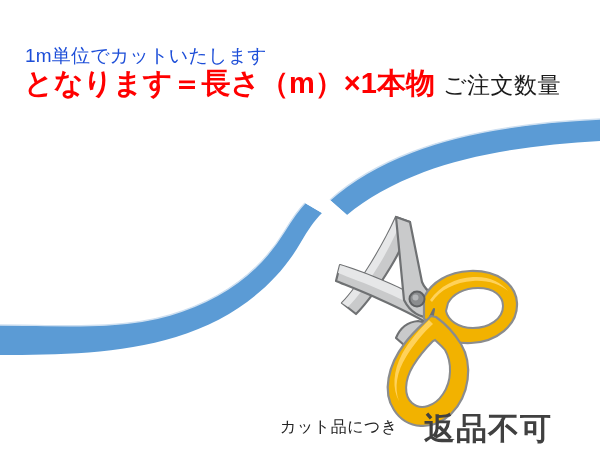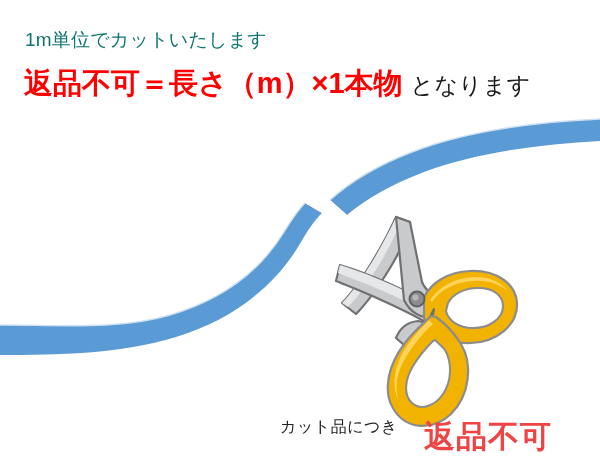--- a/index.html
+++ b/index.html
@@ -18,24 +18,24 @@
     overflow: hidden;
   }
   .txt {
     position: absolute;
     white-space: nowrap;
     line-height: 1;
     color: #1a1a1a;
   }
   #line1 {
     left: 25px;
-    top: 30px;
+    top: 46px;
     font-size: 19px;
     letter-spacing: 0.2px;
-    color: #0f766e;
+    color: #1d4ed8;
   }
   #line2 {
     left: 24px;
     top: 69px;
     font-size: 29px;
     font-weight: bold;
   }
   #line2 .red {
     color: #ff0000;
   }
@@ -51,23 +51,22 @@
     top: 419px;
     font-size: 16px;
     color: #222222;
     letter-spacing: 0.5px;
   }
   #line4 {
     left: 424px;
     top: 413px;
     font-size: 31px;
     font-weight: bold;
-    color: #ef4444;
+    color: #404040;
     letter-spacing: 1px;
-    margin-top: 8px;
   }
   #art {
     position: absolute;
     left: 0;
     top: 0;
     width: 600px;
     height: 466px;
   }
 </style>
 </head>
@@ -175,20 +174,20 @@
       </g>
 
       <circle cx="417" cy="299" r="7.5" fill="#8b8d8f" stroke="#5f6163" stroke-width="2"></circle>
       <circle cx="415.5" cy="297.5" r="3" fill="#b5b7b9"></circle>
     </g>
   </svg>
 
   <div class="txt" id="line1">1m単位でカットいたします</div>
 
   <div class="txt" id="line2">
-    <span class="red">返品不可＝長さ（m）×1本物</span><span class="tail">となります</span>
+    <span class="red">となります＝長さ（m）×1本物</span><span class="tail">ご注文数量</span>
   </div>
 
   <div class="txt" id="line3">カット品につき</div>
 
   <div class="txt" id="line4">返品不可</div>
 
 </div>
 
 </body></html>

